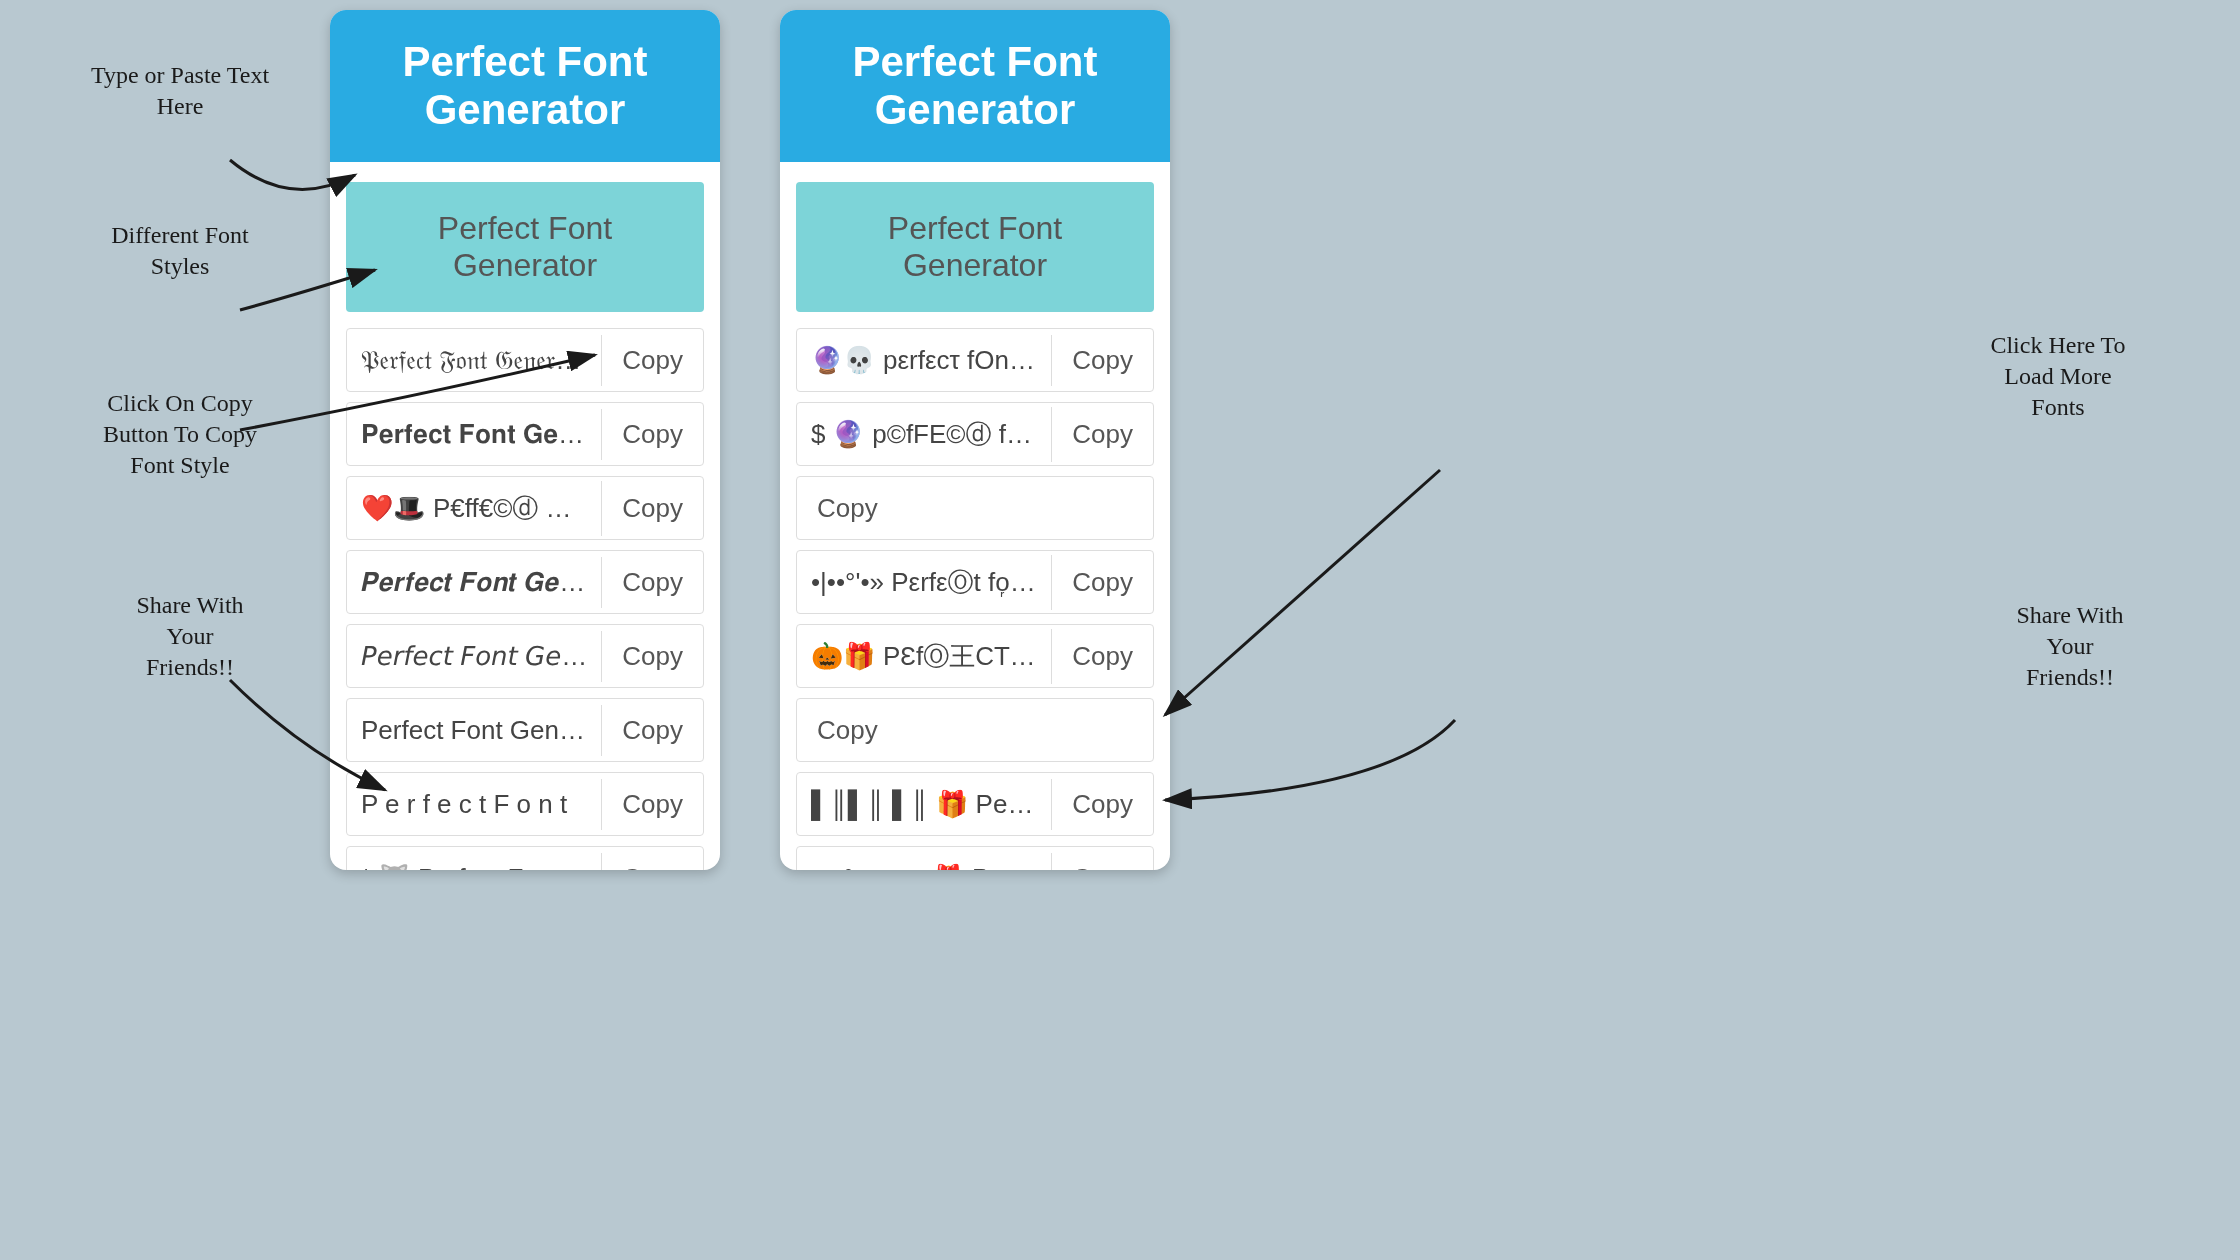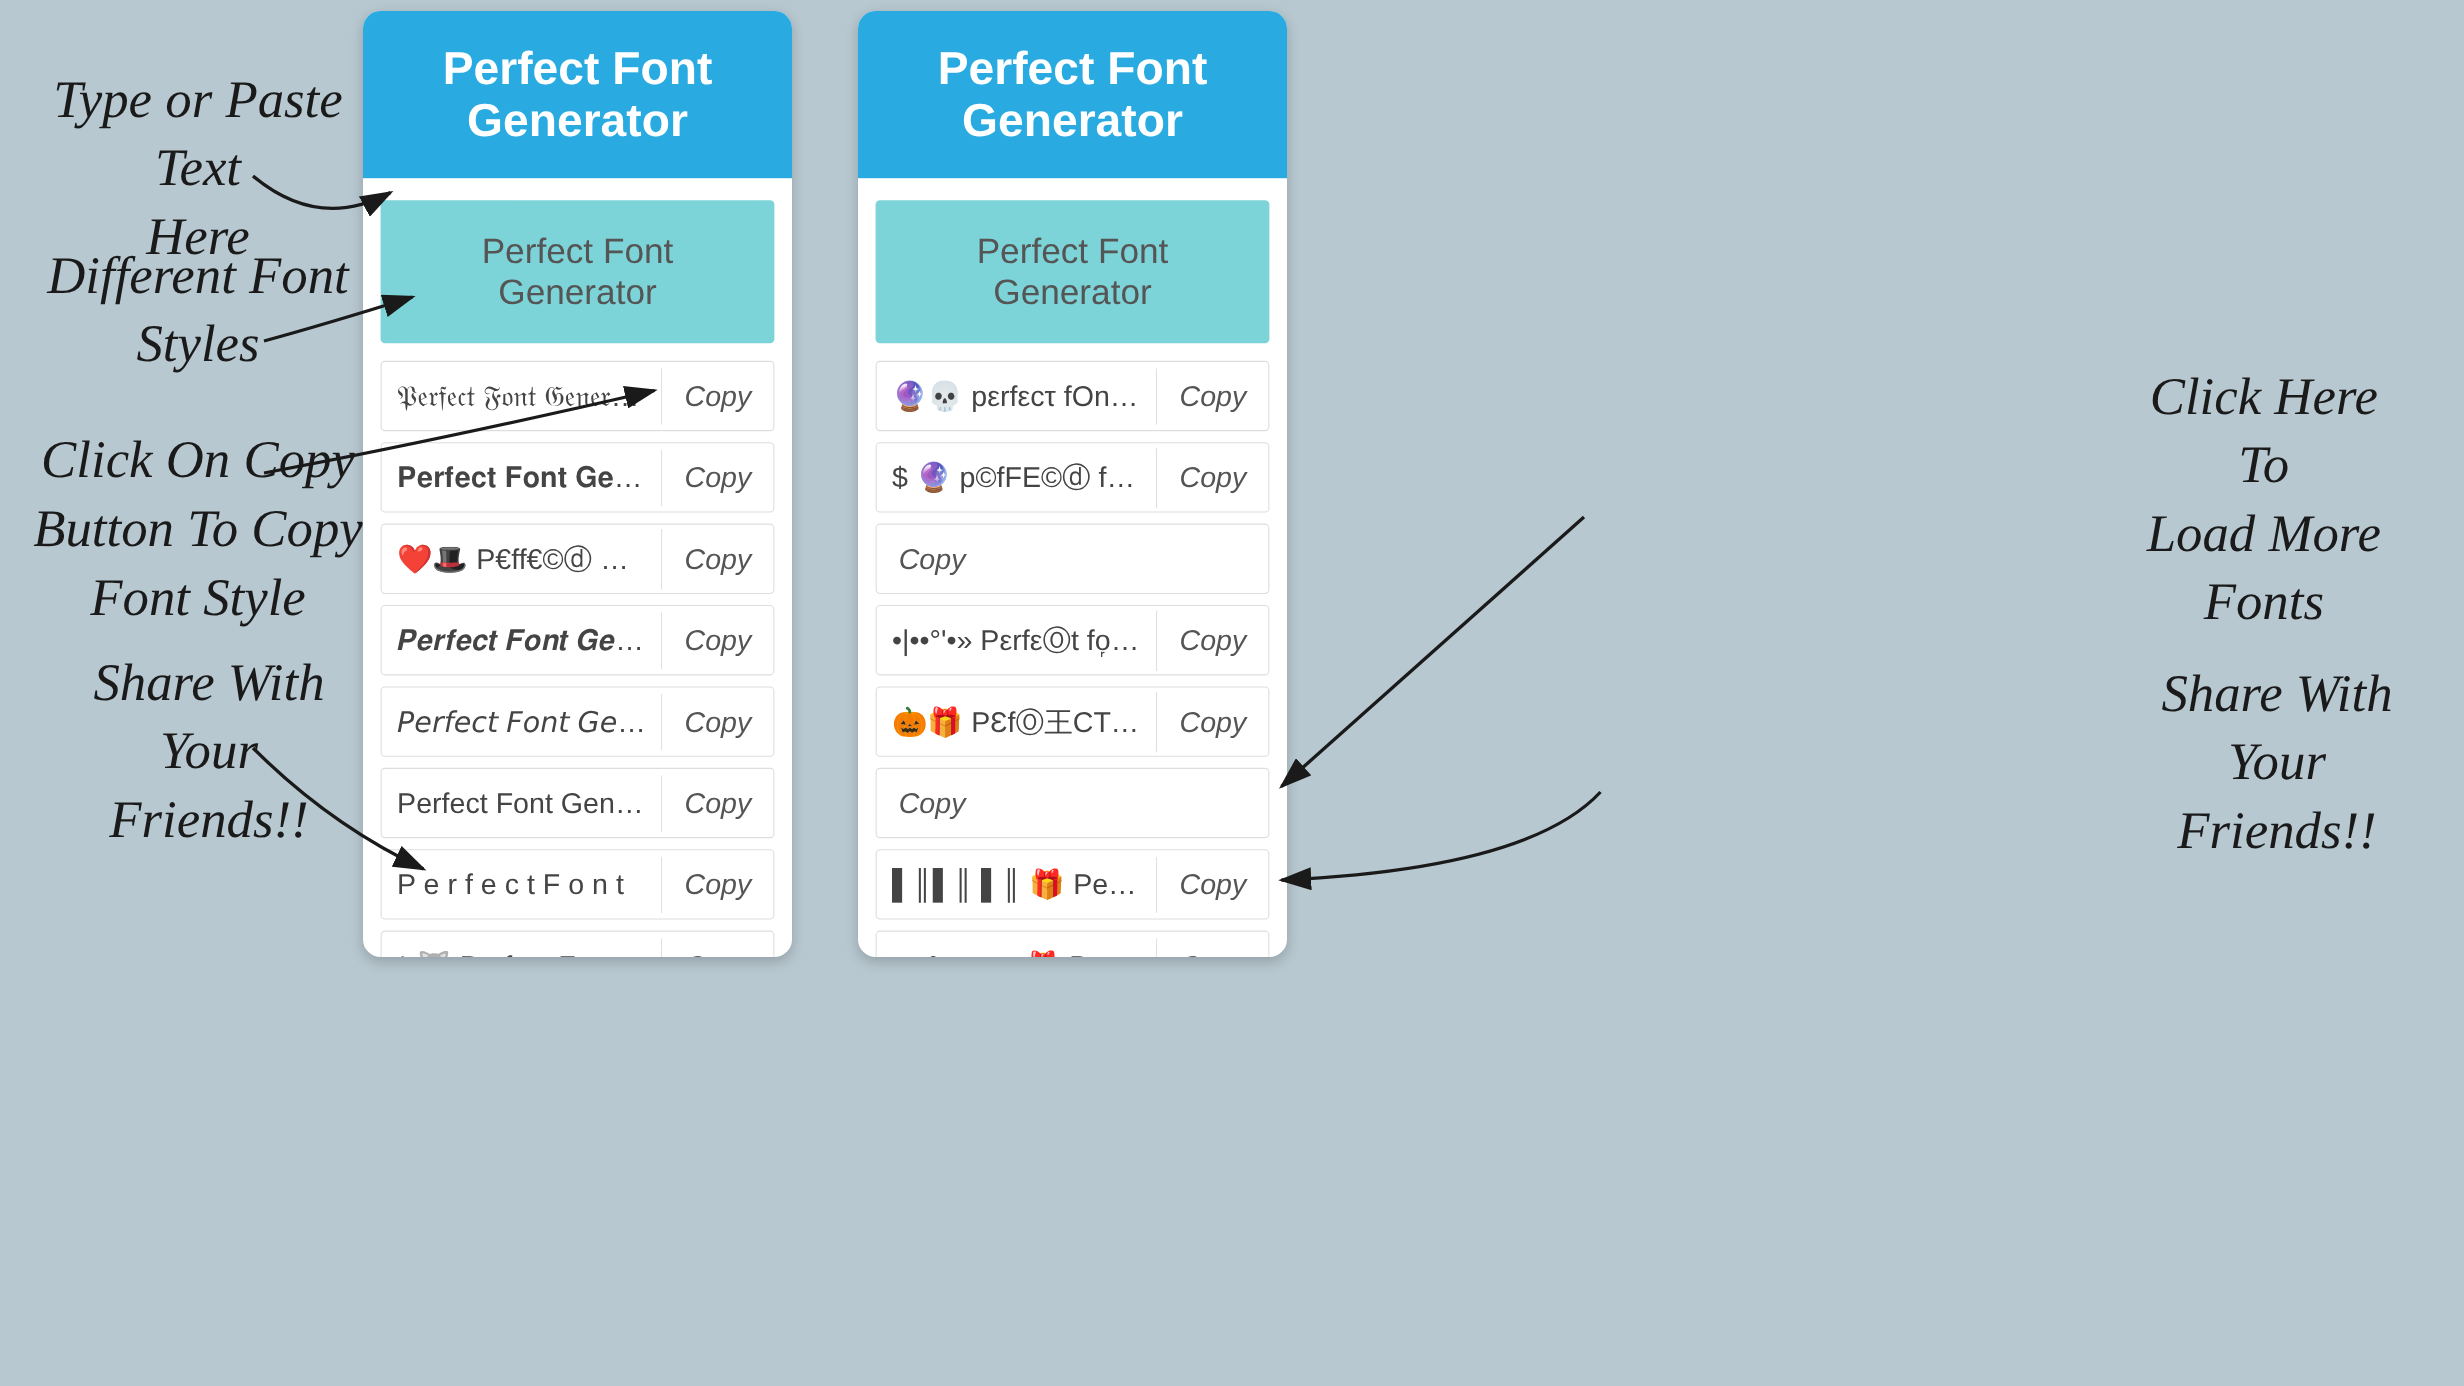--- a/index.html
+++ b/index.html
@@ -8,23 +8,22 @@
       font-family: Arial, sans-serif;
       width: 2240px;
       height: 1260px;
       overflow: hidden;
       position: relative;
     }
 
     .annotation {
       position: absolute;
       font-family: 'Brush Script MT', cursive;
-      font-size: 48px;
+      font-size: 24px;
       color: #1a1a1a;
-      font-style: italic;
       text-align: center;
       line-height: 1.3;
     }
 
     
     .phone-panel {
       position: absolute;
       background: white;
       border-radius: 16px;
       overflow: hidden;
@@ -80,21 +79,20 @@
 
     .copy-btn {
       background: white;
       border: none;
       padding: 10px 20px;
       font-size: 26px;
       color: #555;
       cursor: pointer;
       min-width: 100px;
       text-align: center;
-      font-style: italic;
     }
 
     
     .annotations-layer {
       position: absolute;
       top: 0; left: 0;
       width: 2240px;
       height: 1260px;
       pointer-events: none;
     }

